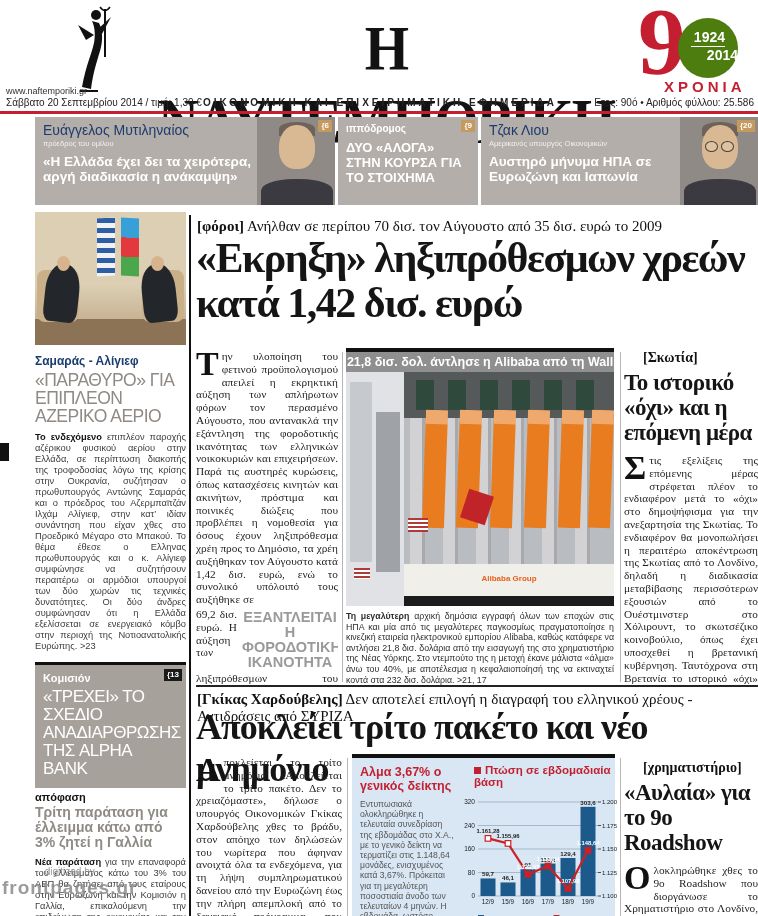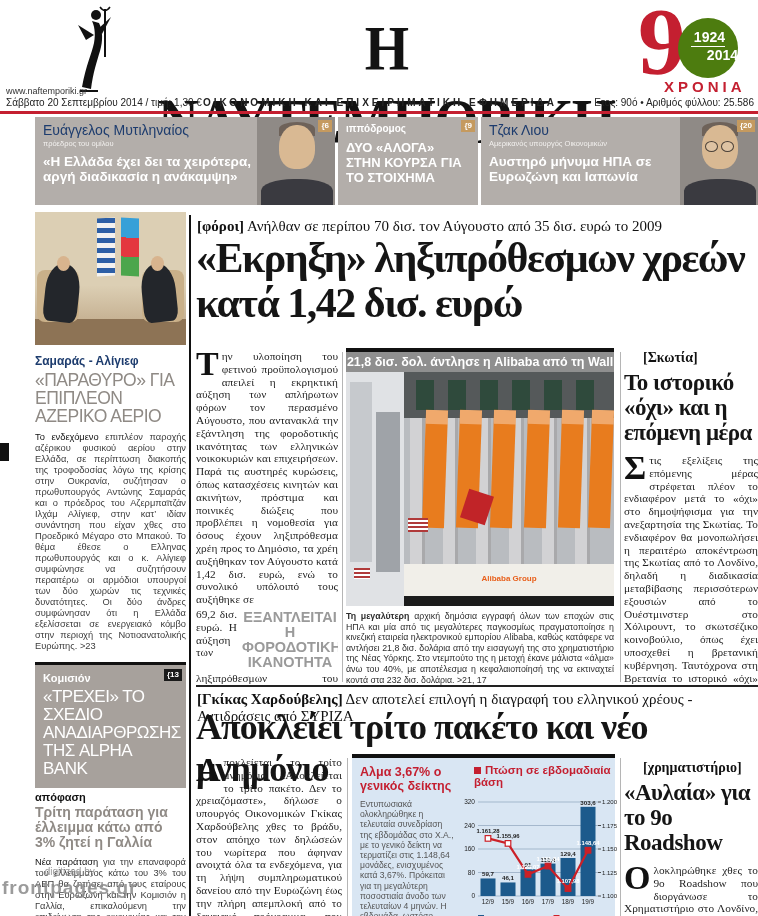--- a/index.html
+++ b/index.html
@@ -64,21 +64,21 @@
   .chairL,.chairR{position:absolute;width:42px;height:52px;background:#c9b089;border-radius:8px;top:58px;}
   .chairL{left:2px;} .chairR{right:2px;}
   .manL,.manR{position:absolute;width:34px;height:58px;background:#23262b;border-radius:45% 45% 20% 20%;top:52px;}
   .manL{left:10px;transform:rotate(6deg);} .manR{right:10px;transform:rotate(-6deg);}
   .headL,.headR{position:absolute;width:13px;height:15px;background:#d8b48e;border-radius:50%;top:44px;}
   .headL{left:22px;} .headR{right:22px;}
   .lc-kicker{color:#1d3c6e;font-weight:bold;font-size:12px;margin-top:9px;}
   .lc-title{color:#8f8a85;font-weight:normal;font-size:17.5px;line-height:18px;letter-spacing:-0.5px;
     text-transform:uppercase;margin-top:3px;}
   .lc-body{font-size:9.3px;line-height:11px;color:#3c3c3c;text-align:justify;margin-top:7px;}
-  .lc-body .lead{font-weight:normal;color:#111;}
+  .lc-body .lead{font-weight:bold;color:#111;}
   .blackbar{height:3px;background:#111;margin-top:10px;}
   .graybox{position:relative;background:#a7a19c;margin-top:0;padding:7px 8px 10px 8px;}
   .graybox .gk{color:#fff;font-weight:bold;font-size:11px;}
   .graybox .gt{color:#fff;font-weight:normal;font-size:17px;line-height:18px;letter-spacing:-0.5px;margin-top:4px;}
   .boxtag{position:absolute;top:4px;right:4px;background:#1a1a1a;color:#fff;font-weight:bold;
     font-size:8px;padding:2px 3px;line-height:8px;}
   .dec-kicker{color:#111;font-weight:bold;font-size:11px;margin-top:3px;}
   .dec-title{color:#8f8a85;font-weight:bold;font-size:14px;line-height:15px;margin-top:2px;}
   .watermark{position:absolute;left:2px;top:866px;z-index:6;color:#8a8a8a;opacity:.85;}
   .watermark .w1{font-size:10px;text-align:center;}

